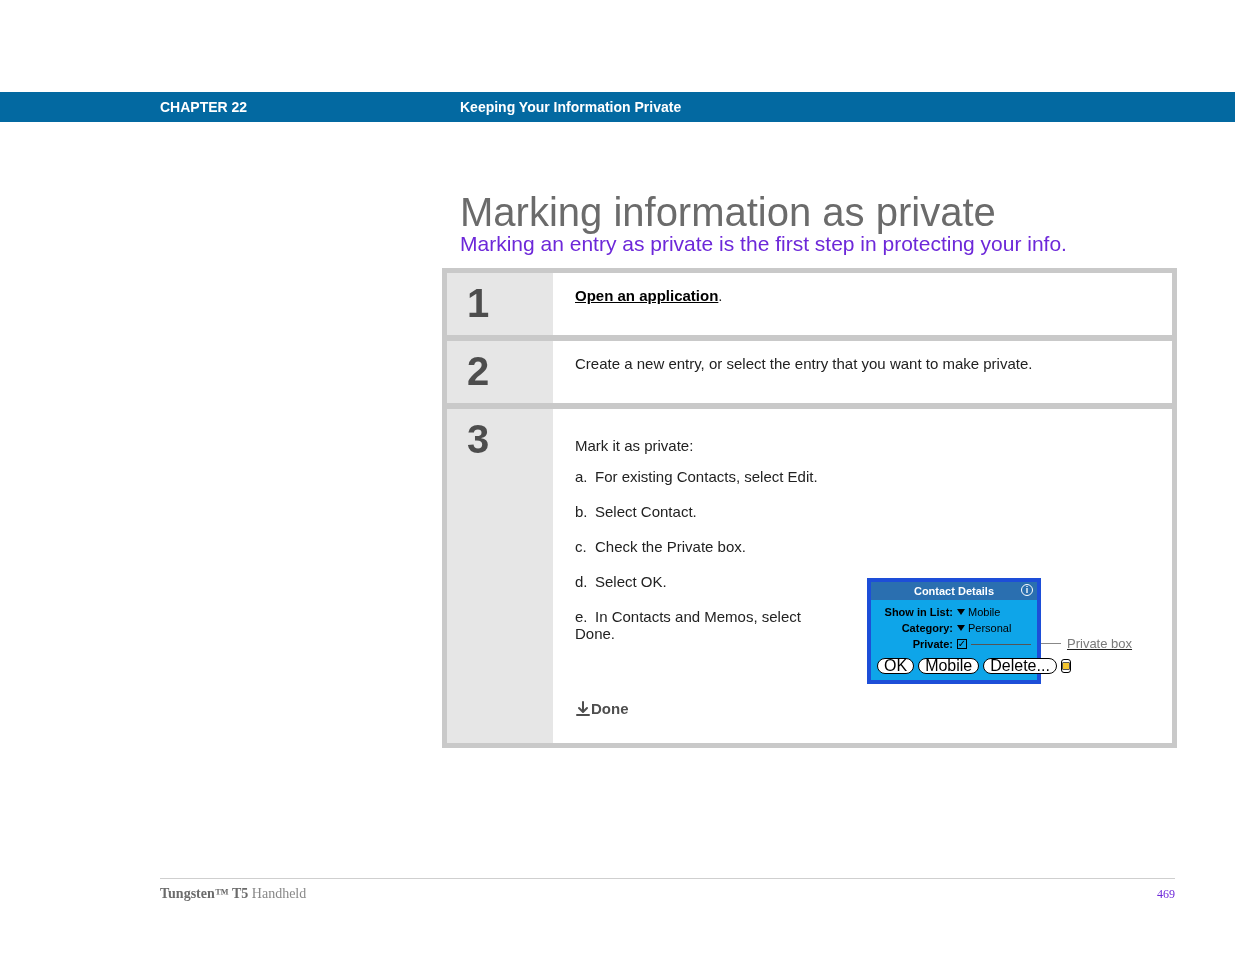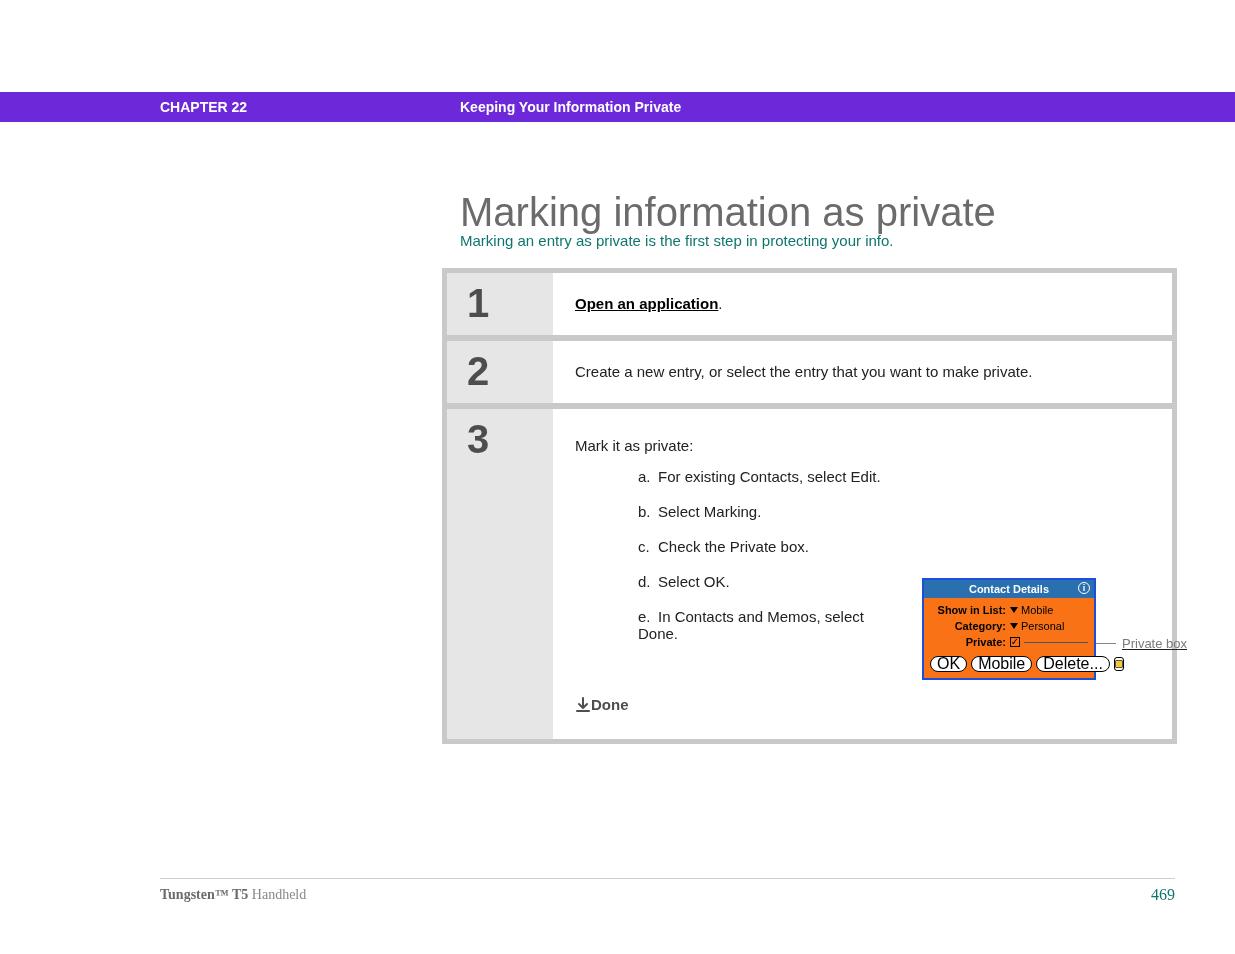--- a/index.html
+++ b/index.html
@@ -1,48 +1,48 @@
 <!DOCTYPE html>
 <html><head>
 <meta charset="utf-8">
 <style>
   * { box-sizing: border-box; margin: 0; padding: 0; }
   html, body { width: 1235px; height: 954px; background: #ffffff; font-family: Arial, Helvetica, sans-serif; color: #222; }
   .page { width: 1235px; height: 954px; position: relative; }
 
-  .bar { position: absolute; left: 0; top: 92px; width: 1235px; height: 30px; background: #6d28d9; text-align: right; }
+  .bar { position: absolute; left: 0; top: 92px; width: 1235px; height: 30px; background: #0369a1; text-align: right; }
   .bar-inner { position: absolute; left: 160px; right: 60px; top: 0; height: 30px; display: flex; align-items: center; }
   .chap { color: #fff; font-weight: bold; font-size: 14px; }
   .bar-title { color: #fff; font-weight: bold; font-size: 14px; position: absolute; left: 460px; top: 0; height: 30px; display: flex; align-items: center; }
 
   .h1 { position: absolute; left: 460px; top: 190px; font-size: 40px; color: #6b6b6b; font-weight: normal; }
-  .sub { position: absolute; left: 460px; top: 232px; font-size: 15px; color: #0f766e; }
+  .sub { position: absolute; left: 460px; top: 232px; font-size: 21px; color: #6d28d9; }
 
   .steps { position: absolute; left: 442px; top: 268px; width: 735px; background: #c9c9c9; padding: 5px 5px 5px 5px; }
   .row { display: flex; background: #ffffff; }
   .row + .row { margin-top: 6px; }
   .num-cell { width: 106px; background: #e6e6e6; display: flex; align-items: flex-start; justify-content: flex-start; padding: 10px 0 12px 20px; }
   .big-num { font-family: Arial, Helvetica, sans-serif; font-weight: 900; font-size: 40px; color: #4d4d4d; line-height: 1; }
-  .content-cell { flex: 1; padding: 22px 20px 22px 22px; font-size: 15px; color: #222; }
+  .content-cell { flex: 1; padding: 14px 20px 22px 22px; font-size: 15px; color: #222; }
   .link { text-decoration: underline; font-weight: bold; color: #000; }
 
   .step3 .content-cell { padding: 28px 20px 26px 22px; }
   .intro3 { margin-bottom: 14px; }
   .ol { list-style: none; }
   .ol li { margin-bottom: 18px; }
   .ol .marker { display: inline-block; width: 20px; }
-  .ol-wrap { display: flex; gap: 20px; justify-content: flex-end; }
+  .ol-wrap { display: flex; gap: 28px; }
   .ol-left { width: 264px; }
   .done-row { display: flex; align-items: center; margin-top: 16px; }
   .done-icon { width: 16px; height: 16px; }
   .done-label { font-weight: bold; color: #4e4e4e; font-size: 15px; }
 
   
   .fig { position: relative; width: 230px; margin-top: 110px; display: flex; align-items: flex-start; }
-  .device { width: 174px; border: 2px solid #1d4ed8; background: #f97316; position: relative; }
+  .device { width: 174px; border: 4px solid #1d4ed8; background: #0ea5e9; position: relative; }
   .titlebar { height: 18px; background: #2a6fb0; color: #fff; font-weight: bold; font-size: 11px; display: flex; align-items: center; justify-content: center; position: relative; }
   .info-dot { position: absolute; right: 4px; top: 2px; width: 12px; height: 12px; border-radius: 50%; background: #2a6fb0; border: 1px solid #fff; display: flex; align-items: center; justify-content: center; color: #fff; font-size: 9px; font-weight: bold; }
   .dlg-body { padding: 4px 6px 6px 6px; font-size: 11px; color: #000; font-family: Arial, Helvetica, sans-serif; }
   .dlg-line { display: flex; align-items: center; height: 16px; }
   .dlg-label { font-weight: bold; width: 76px; text-align: right; margin-right: 4px; }
   .tri { display: inline-block; width: 0; height: 0; border-left: 4px solid transparent; border-right: 4px solid transparent; border-top: 6px solid #000; margin-right: 3px; vertical-align: middle; }
   .dlg-val { }
   .check { width: 10px; height: 10px; border: 1px solid #000; display: inline-flex; align-items: center; justify-content: center; font-size: 10px; line-height: 1; }
   .priv-line-after { height: 1px; background: #555; flex: 1; margin-left: 4px; }
   .dlg-buttons { margin-top: 6px; display: flex; gap: 4px; align-items: center; }
@@ -50,21 +50,21 @@
   .note-pill { border: 1px solid #000; border-radius: 3px; width: 16px; height: 14px; background: #fff; display: inline-flex; align-items: center; justify-content: center; }
   .note-icon { width: 8px; height: 8px; background: #f4c631; border: 1px solid #555; border-radius: 1px; }
   .callout { display: flex; align-items: center; margin-top: 58px; margin-left: -2px; text-decoration: underline; }
   .callout-line { width: 22px; height: 1px; background: #888; }
   .callout-text { font-size: 13px; color: #7a7a7a; margin-left: 6px; white-space: nowrap; }
 
   .footer-line { position: absolute; left: 160px; right: 60px; top: 878px; height: 1px; background: #cfcfcf; }
   .footer { position: absolute; left: 160px; right: 60px; top: 886px; display: flex; justify-content: space-between; align-items: center; font-family: Liberation Serif, serif; }
   .brand { color: #888; font-size: 14px; }
   .brand b { color: #6b6b6b; }
-  .pnum { color: #0f766e; font-size: 16px; }
+  .pnum { color: #6d28d9; font-size: 12px; }
 </style>
 </head>
 <body>
 <div class="page">
 
 <div class="bar">
   <div class="bar-inner">
     <div class="chap">CHAPTER 22</div>
   </div>
   <div class="bar-title">Keeping Your Information Private</div>
@@ -96,21 +96,21 @@
   <div class="row step3">
     <div class="num-cell">
       <div class="big-num">3</div>
     </div>
     <div class="content-cell">
       <div class="intro3">Mark it as private:</div>
 
       <div class="ol-wrap">
         <ul class="ol ol-left">
           <li><span class="marker">a.</span><span>For existing Contacts, select Edit.</span></li>
-          <li><span class="marker">b.</span><span>Select Marking.</span></li>
+          <li><span class="marker">b.</span><span>Select Contact.</span></li>
           <li><span class="marker">c.</span><span>Check the Private box.</span></li>
           <li><span class="marker">d.</span><span>Select OK.</span></li>
           <li><span class="marker">e.</span><span>In Contacts and Memos, select Done.</span></li>
         </ul>
 
         <div class="fig">
           <div class="device">
             <div class="titlebar">
               <span>Contact Details</span>
               <span class="info-dot">i</span>

